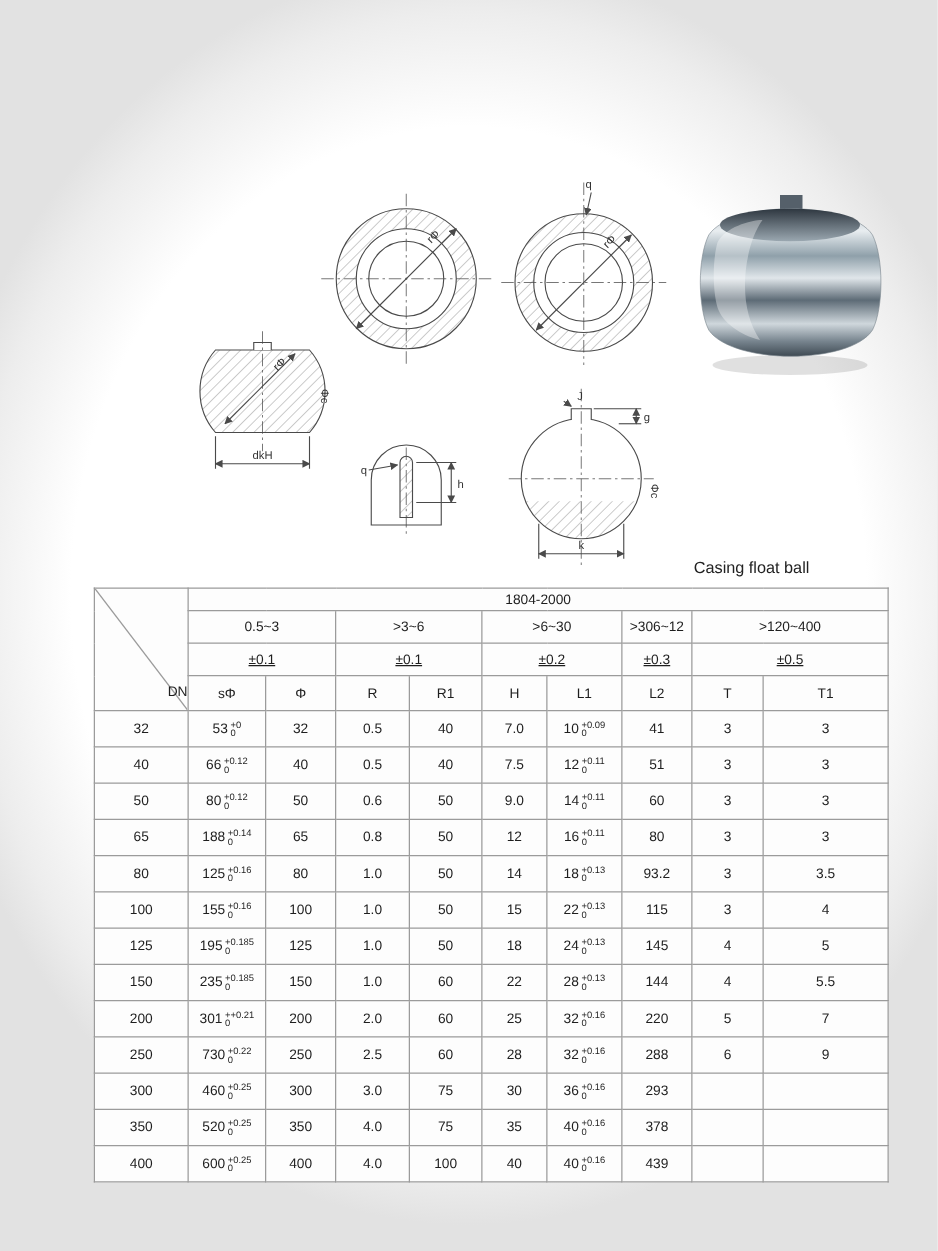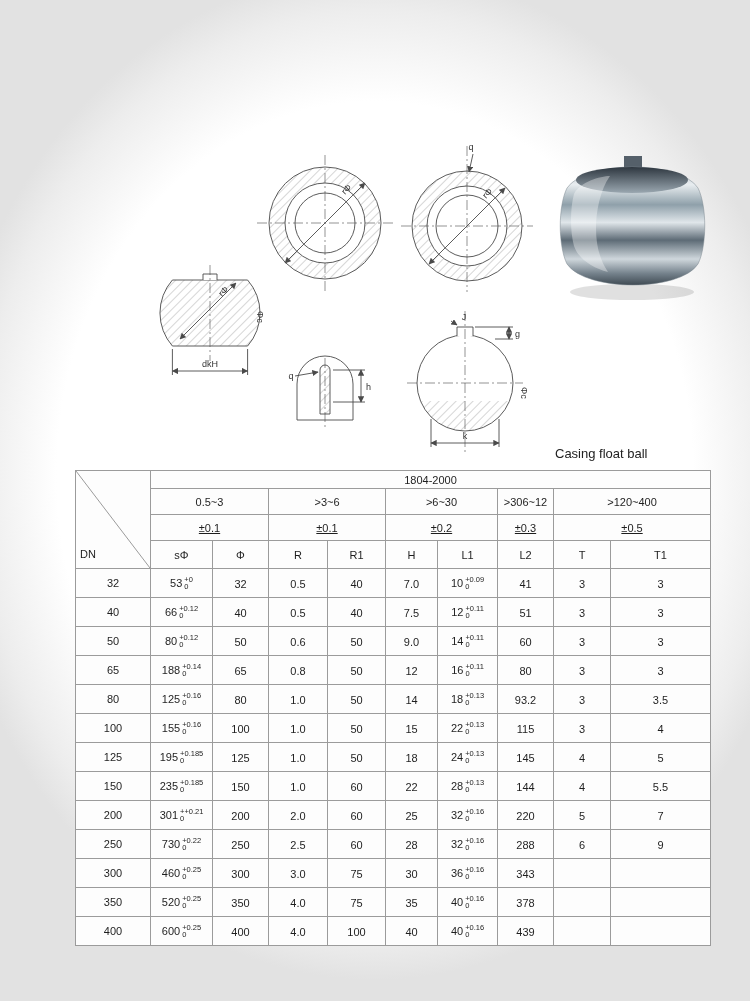--- a/index.html
+++ b/index.html
@@ -29,21 +29,21 @@
         table-layout:fixed;background:#fdfdfd;font-size:11px;color:#1e1e1e;}
   .spec th,.spec td{border:1px solid #9b9b9b;text-align:center;vertical-align:middle;
         font-weight:normal;padding:0;overflow:hidden;white-space:nowrap;}
   .spec thead tr:nth-child(1) th{height:17px;}
   .spec thead tr:nth-child(2) th{height:25px;}
   .spec thead tr:nth-child(3) th{height:25px;text-decoration:underline;}
   .spec thead tr:nth-child(4) th{height:27px;margin-left:12px;}
   .spec tbody td{height:28px;}
   .dn-head{position:relative;}
   .diag{position:absolute;left:0;top:0;width:100%;height:100%;}
-  .dn-label{position:absolute;bottom:8px;left:4px;right:0;text-align:left;}
+  .dn-label{position:absolute;bottom:8px;left:4px;right:0;text-align:right;}
   .v{display:inline-block;vertical-align:middle;}
   .tol{display:inline-flex;flex-direction:column;margin-left:2px;vertical-align:middle;
        line-height:1;text-align:left;}
   .tsup,.tsub{font-size:7.5px;line-height:7.5px;display:block;text-align:left;}
 </style>
 </head>
 <body>
 
 <div class="page">
 
@@ -400,21 +400,21 @@
               <span class="tsub">0</span>
             </span></td>
           <td><span class="v">300</span></td>
           <td><span class="v">3.0</span></td>
           <td><span class="v">75</span></td>
           <td><span class="v">30</span></td>
           <td><span class="v">36</span><span class="tol">
               <span class="tsup">+0.16</span>
               <span class="tsub">0</span>
             </span></td>
-          <td><span class="v">343</span></td>
+          <td><span class="v">293</span></td>
           <td><span class="v"></span></td>
           <td><span class="v"></span></td>
         </tr>
         <tr>
           <td>350</td>
           <td><span class="v">520</span><span class="tol">
               <span class="tsup">+0.25</span>
               <span class="tsub">0</span>
             </span></td>
           <td><span class="v">350</span></td>

